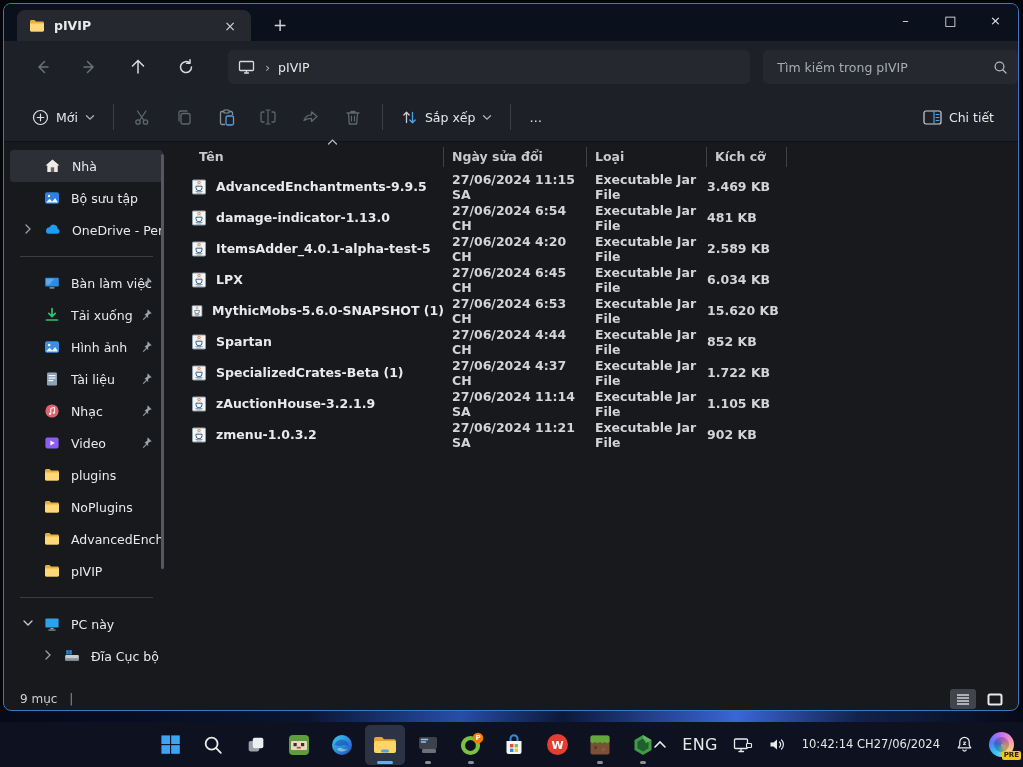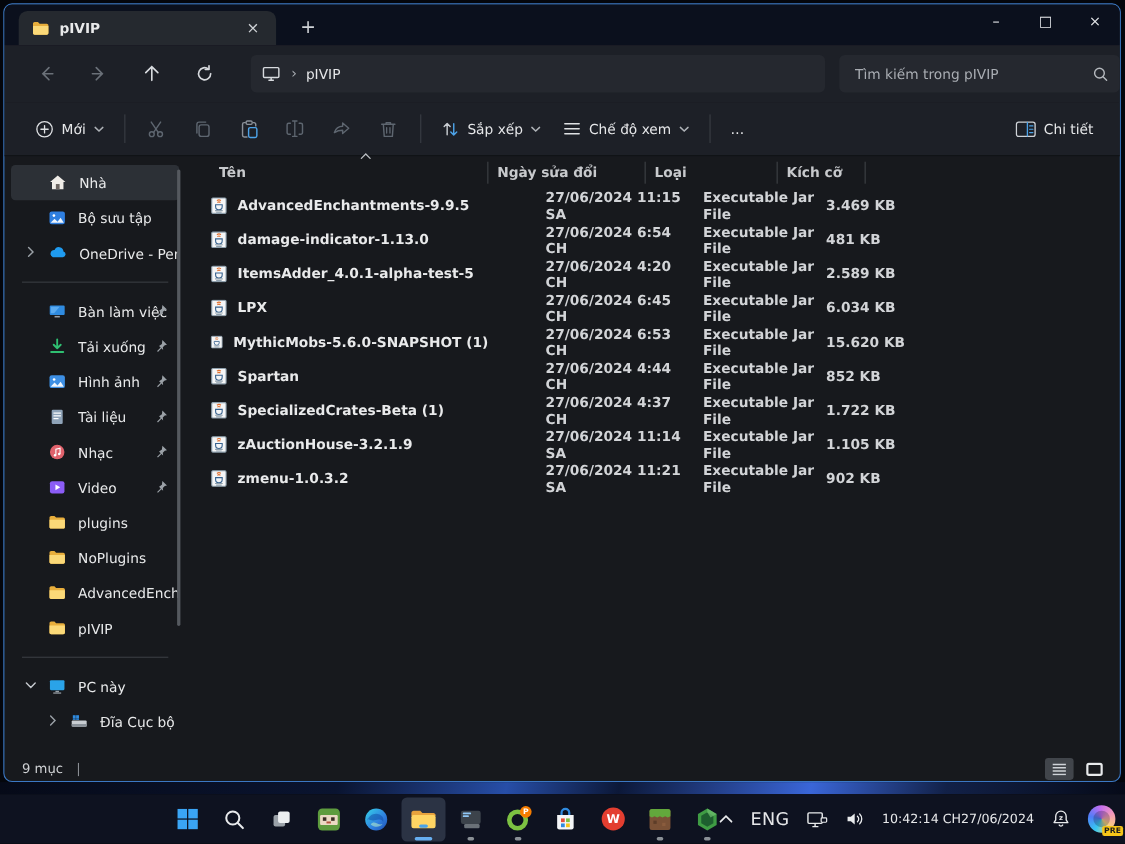--- a/index.html
+++ b/index.html
@@ -61,21 +61,21 @@
 
   
   .filepane { flex:1; display:flex; flex-direction:column; min-width:0;font-weight:bold; }
   .lheader { height:29px; display:flex; align-items:center; font-size:12.5px; color:#c7c9cc; position:relative; }
   .hcell { height:20px; display:flex; align-items:center; border-right:1px solid #3f4246; padding-left:8px; }
   .hc-name { width:275px; padding-left:30px; position:relative; }
   .hc-date { width:143px; } .hc-type { width:120px; } .hc-size { width:80px; justify-content:flex-start; }
   .sortmark { position:absolute; left:158px; top:-9px; }
   .row { height:31px; display:flex; align-items:center; font-size:12.5px; }
   .c-name { width:275px; display:flex; align-items:center; padding-left:22px; gap:9px; white-space:nowrap; overflow:hidden; }
-  .c-date { width:143px; padding-left:8px; color:#d2d4d7;margin-left:44px; }
+  .c-date { width:143px; padding-left:8px; color:#d2d4d7; }
   .c-type { width:120px; padding-left:8px; color:#d2d4d7; }
   .c-size { width:80px; padding-right:8px; text-align:left; color:#d2d4d7; }
 
   
   .statusbar { height:22px; flex:none; display:flex; align-items:center; padding:0 10px 0 16px; font-size:12px; color:#cfd1d4; }
   .statusbar .sdiv { margin-left:12px; color:#8a8e94; }
   .viewtoggles { margin-left:auto; display:flex; gap:6px; align-items:center; }
   .vt { width:26px; height:20px; display:flex; align-items:center; justify-content:center; border-radius:3px; }
   .vt.active { background:#41454b; }
 
@@ -215,29 +215,20 @@
       <button class="tbtn">
         <svg width="17" height="17" viewBox="0 0 17 17">
           <path d="M5.5 13.5v-10M2.8 6 5.5 3.2 8.2 6" stroke="#c9cdd2" stroke-width="1.3" fill="none" stroke-linecap="round" stroke-linejoin="round"></path>
           <path d="M11.5 3.5v10M8.8 11l2.7 2.8 2.7-2.8" stroke="#4da3e8" stroke-width="1.3" fill="none" stroke-linecap="round" stroke-linejoin="round"></path>
         </svg>
         <span>Sắp xếp</span>
         <svg width="10" height="7" viewBox="0 0 10 7">
             <path d="M1.5 1.8 5 5.2l3.5-3.4" stroke="#aeb2b7" stroke-width="1.3" fill="none" stroke-linecap="round"></path>
           </svg>
       </button>
-      <button class="tbtn">
-        <svg width="16" height="14" viewBox="0 0 16 14">
-          <path d="M1.5 2.5h13M1.5 7h13M1.5 11.5h13" stroke="#dfe1e4" stroke-width="1.4" stroke-linecap="round"></path>
-        </svg>
-        <span>Chế độ xem</span>
-        <svg width="10" height="7" viewBox="0 0 10 7">
-            <path d="M1.5 1.8 5 5.2l3.5-3.4" stroke="#aeb2b7" stroke-width="1.3" fill="none" stroke-linecap="round"></path>
-          </svg>
-      </button>
       <div class="vdiv"></div>
       <button class="tbtn">…</button>
       <div class="spacer"></div>
       <button class="tbtn">
         <svg width="19" height="15" viewBox="0 0 19 15">
           <rect x="1" y="1" width="17" height="13" rx="2" stroke="#cfd3d8" stroke-width="1.2" fill="none"></rect>
           <path d="M11 1v13" stroke="#4da3e8" stroke-width="1.2"></path>
           <path d="M13 4.5h3M13 7.5h3M13 10.5h3" stroke="#4da3e8" stroke-width="1.1" stroke-linecap="round"></path>
         </svg>
         <span>Chi tiết</span>

